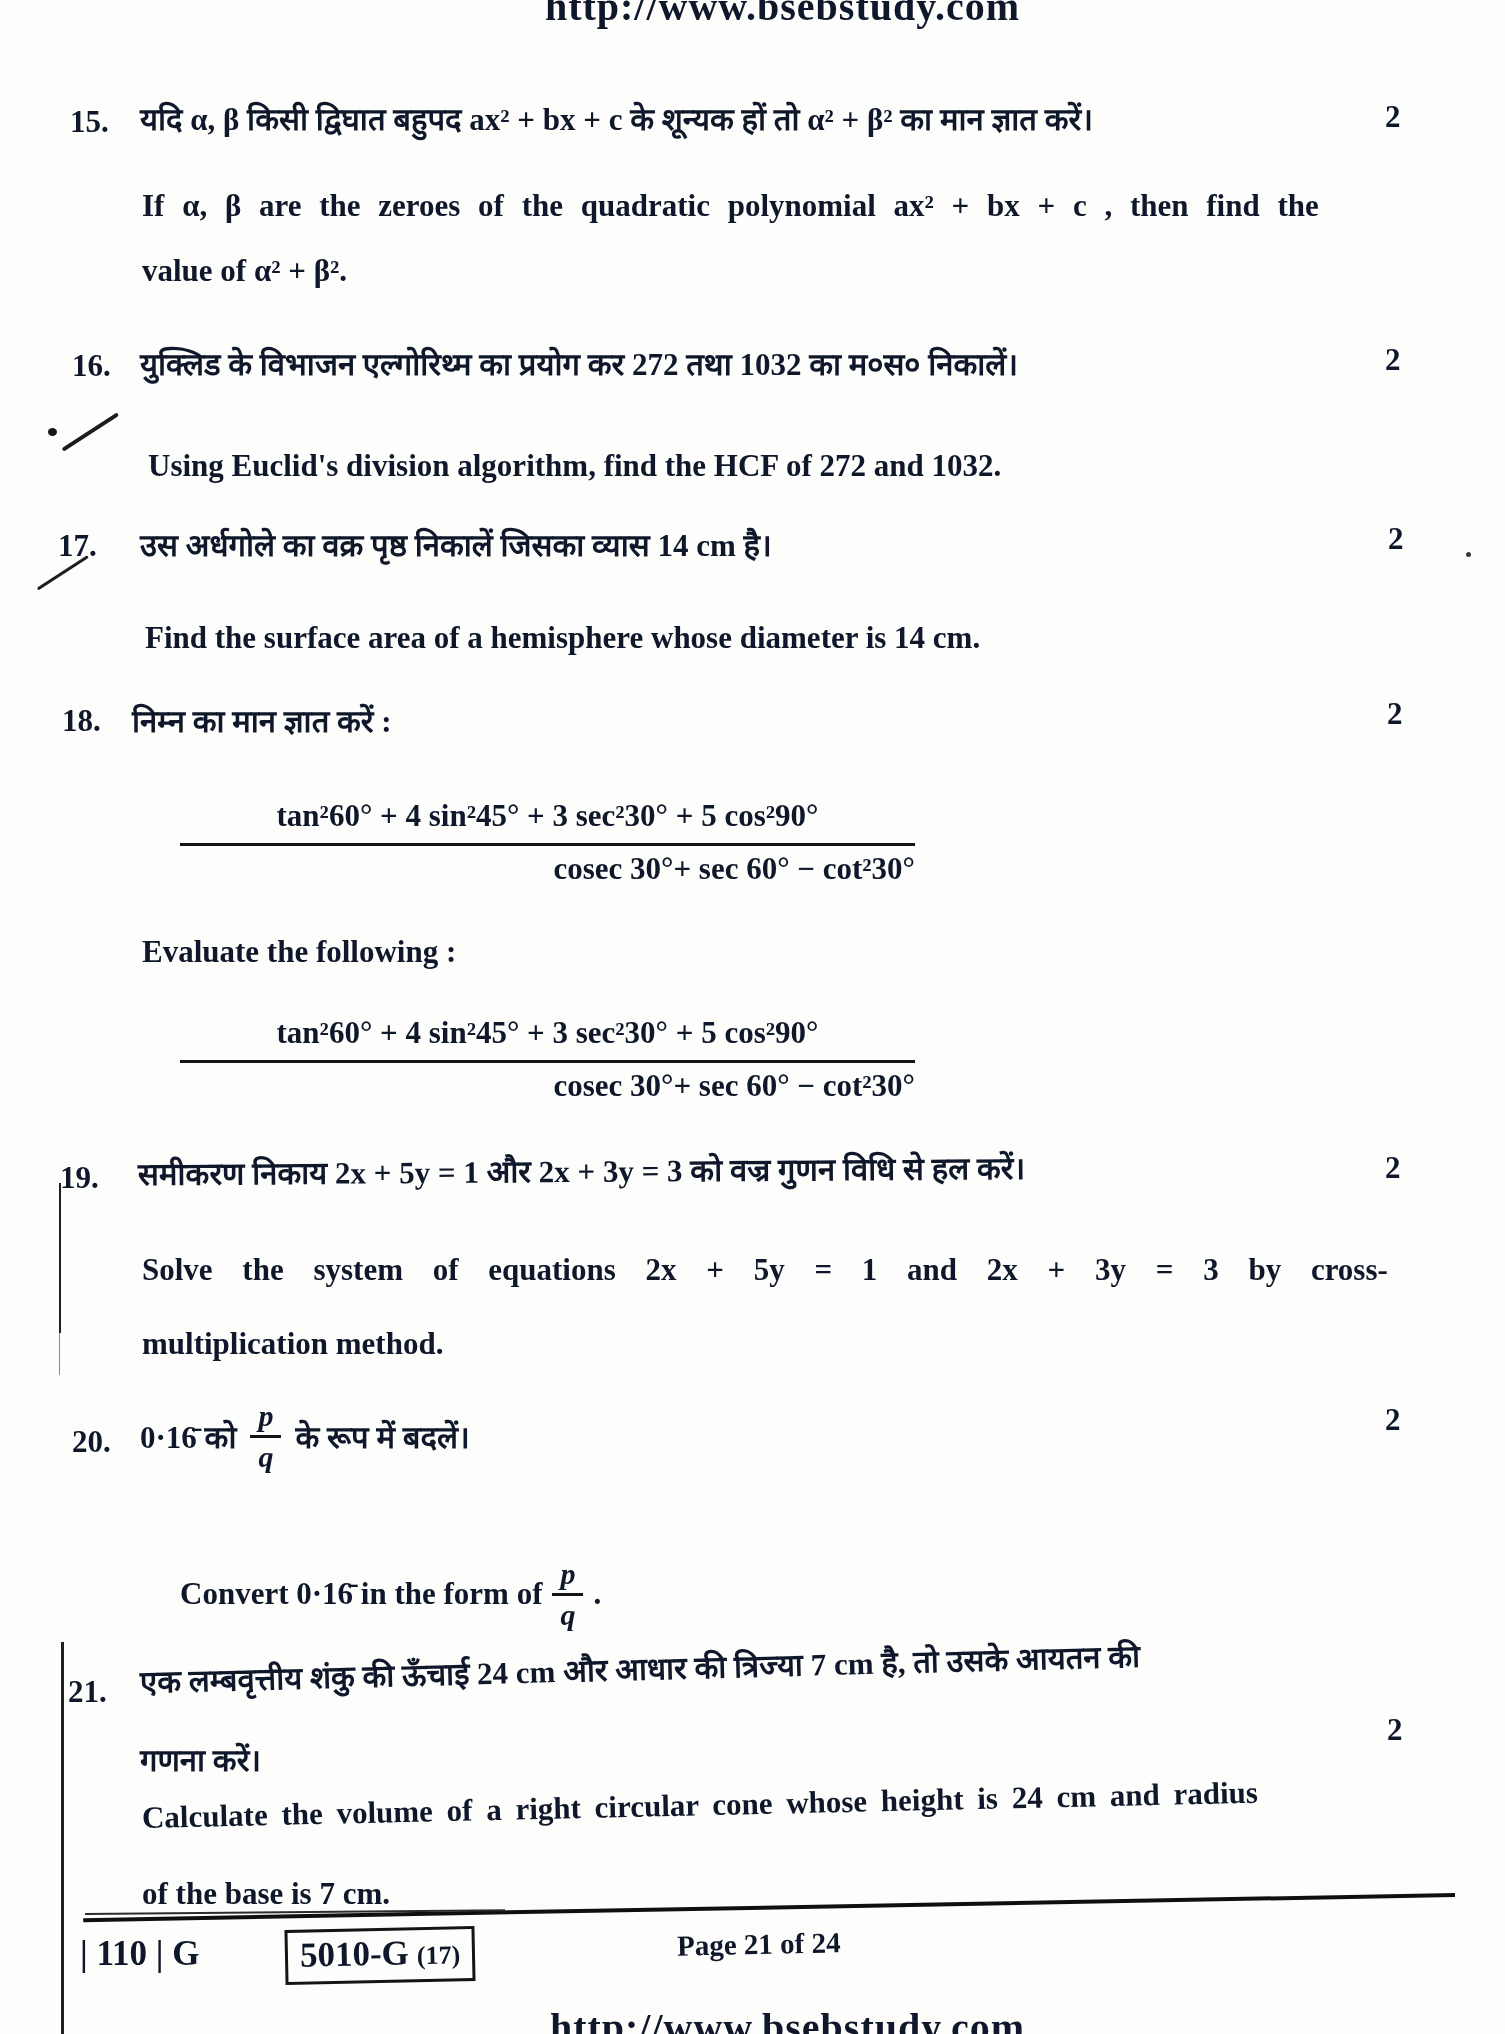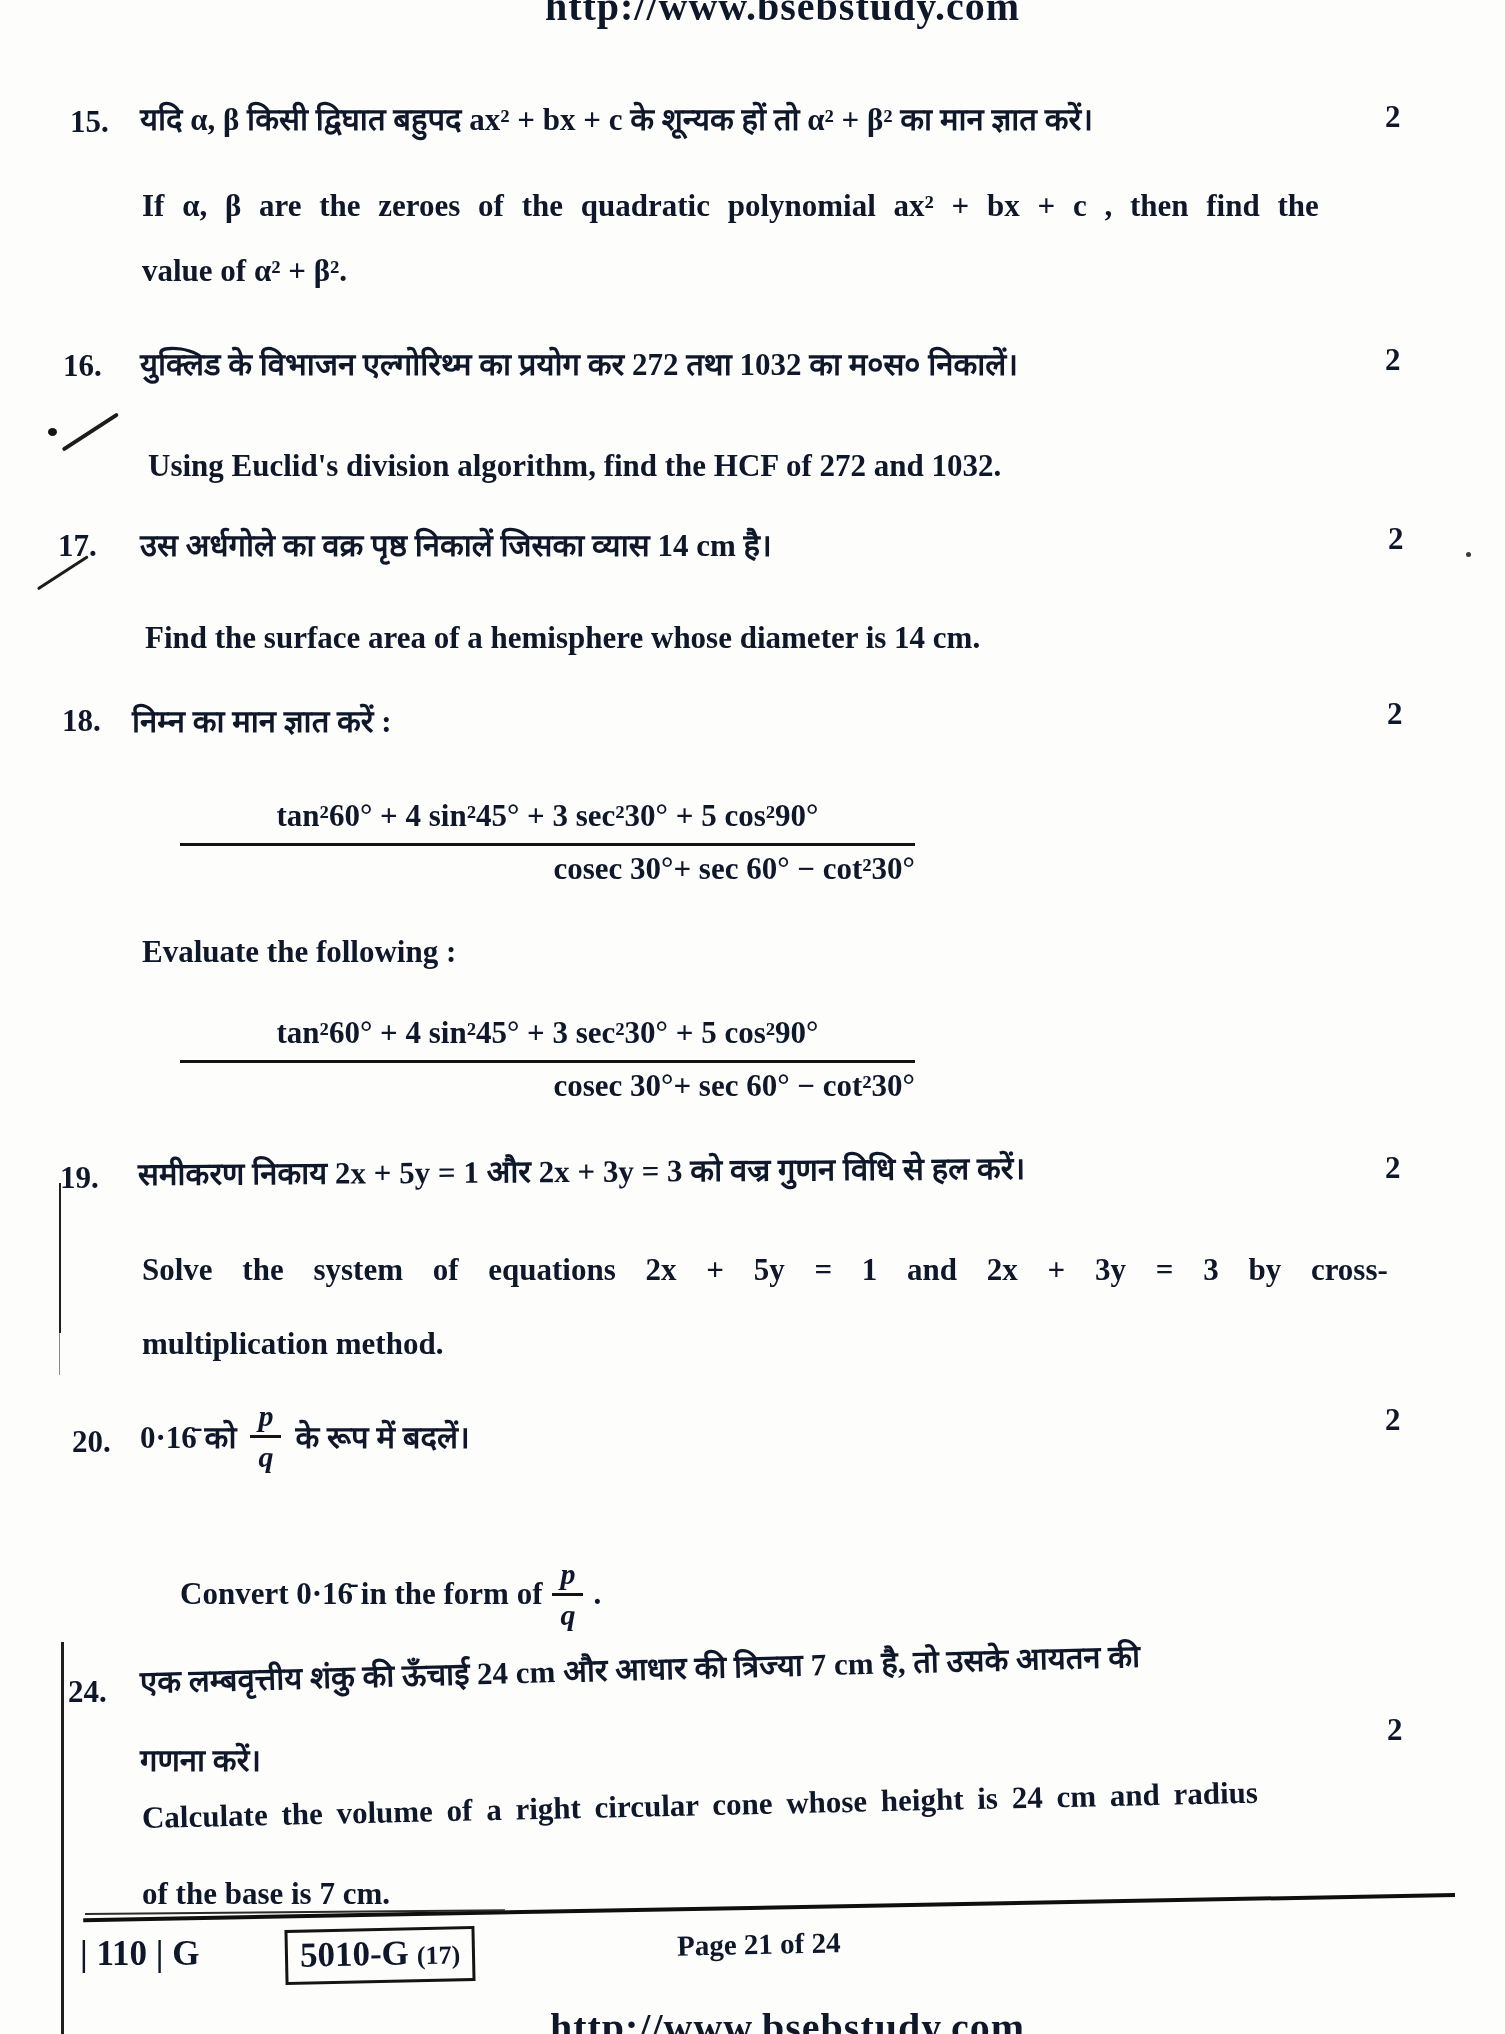--- a/index.html
+++ b/index.html
@@ -36,21 +36,21 @@
 <div class="page">
 
   <div class="abs clip-url" style="top:-17px; padding-left:60px;">http://www.bsebstudy.com</div>
 
   <div class="abs qnum" style="left:70px;  top:104px;">15.</div>
   <div class="abs qtext" style="left:140px; top:97px;">यदि α, β किसी द्विघात बहुपद ax² + bx + c के शून्यक हों तो α² + β² का मान ज्ञात करें।</div>
   <div class="abs marks" style="left:1385px;top:99px;">2</div>
   <div class="abs qtext" style="left:142px; top:188px; word-spacing:10px;">If α, β are the zeroes of the quadratic polynomial ax² + bx + c , then find the</div>
   <div class="abs qtext" style="left:142px; top:253px;">value of α² + β².</div>
 
-  <div class="abs qnum" style="left:63px;  top:348px;">16.</div>
+  <div class="abs qnum" style="left:72px;  top:348px;">16.</div>
   <div class="abs qtext" style="left:140px; top:342px;">युक्लिड के विभाजन एल्गोरिथ्म का प्रयोग कर 272 तथा 1032 का म०स० निकालें।</div>
   <div class="abs marks" style="left:1385px;top:342px;">2</div>
   <div class="abs penline" style="left:52px; top:412px; width:66px; height:4px; transform:rotate(-33deg); transform-origin:right center;"></div>
   <div class="abs blob" style="left:48px; top:428px;"></div>
   <div class="abs qtext" style="left:148px; top:448px;">Using Euclid's division algorithm, find the HCF of 272 and 1032.</div>
 
   <div class="abs qnum" style="left:58px;  top:528px;">17.</div>
   <div class="abs qtext" style="left:140px; top:523px;">उस अर्धगोले का वक्र पृष्ठ निकालें जिसका व्यास 14 cm है।</div>
   <div class="abs marks" style="left:1388px;top:521px;">2</div>
   <div class="abs dot" style="left:1466px; top:552px;"></div>
@@ -98,21 +98,21 @@
 
   <div class="abs inline-row" style="left:180px; top:1558px; gap:10px;">
     <span>Convert 0·16̄ in the form of</span>
     <span class="ifrac">
       <span class="fnum">p</span>
       <span class="fden">q</span>
     </span>
     <span>.</span>
   </div>
 
-  <div class="abs qnum" style="left:68px;  top:1674px;">24.</div>
+  <div class="abs qnum" style="left:68px;  top:1674px;">21.</div>
   <div class="abs qtext" style="left:140px; top:1660px; transform:rotate(-1.5deg); transform-origin:left center;">एक लम्बवृत्तीय शंकु की ऊँचाई 24 cm और आधार की त्रिज्या 7 cm है, तो उसके आयतन की</div>
   <div class="abs marks" style="left:1387px;top:1712px;">2</div>
   <div class="abs qtext" style="left:140px; top:1738px;">गणना करें।</div>
   <div class="abs qtext" style="left:142px; top:1800px; word-spacing:6px; transform:rotate(-1.3deg); transform-origin:left center;">Calculate the volume of a right circular cone whose height is 24 cm and radius</div>
   <div class="abs qtext" style="left:142px; top:1876px;">of the base is 7 cm.</div>
 
   <div class="abs" style="left:83px; top:1893px; width:1372px; height:4px; background:#0f0f0f; transform:rotate(-1.05deg); transform-origin:right center;"></div>
   <div class="abs" style="left:85px; top:1913px; width:420px; height:2px; background:#2c2c2c; transform:rotate(-0.5deg); transform-origin:left center;"></div>
 
   <div class="abs" style="left:80px; top:1934px; font-size:35px;">| 110 | G</div>

